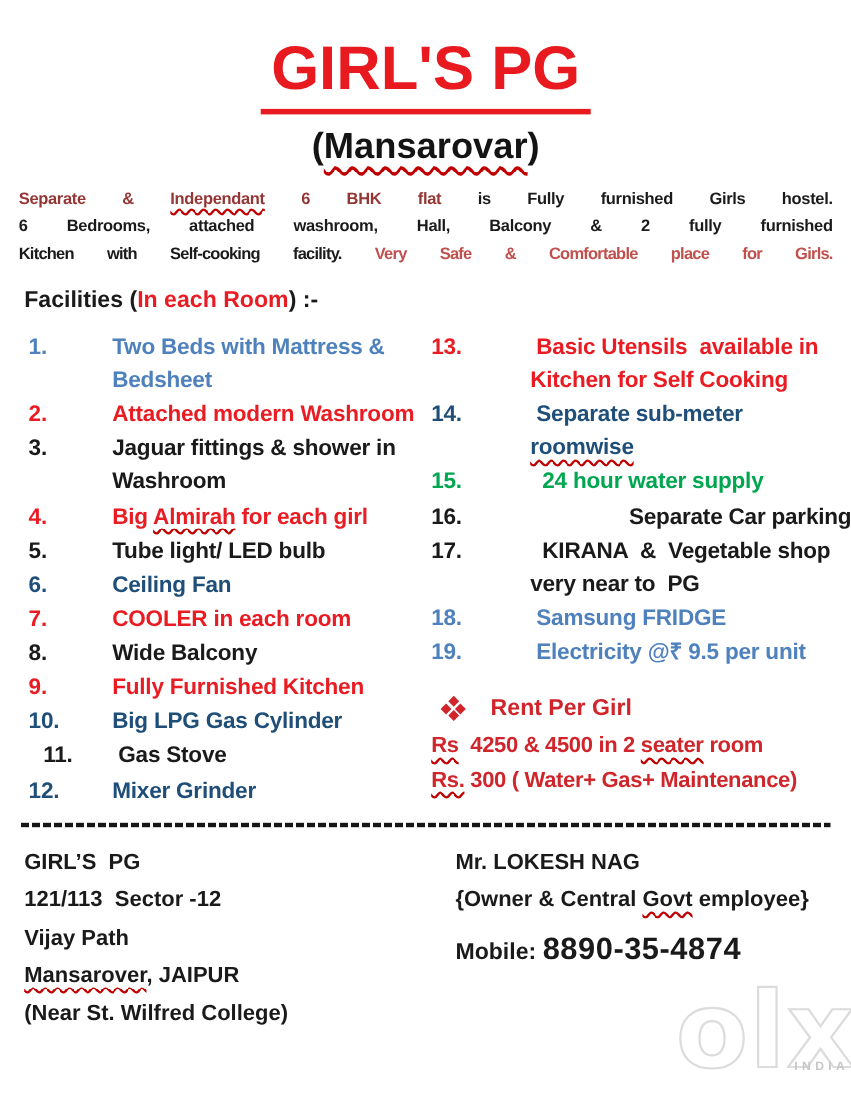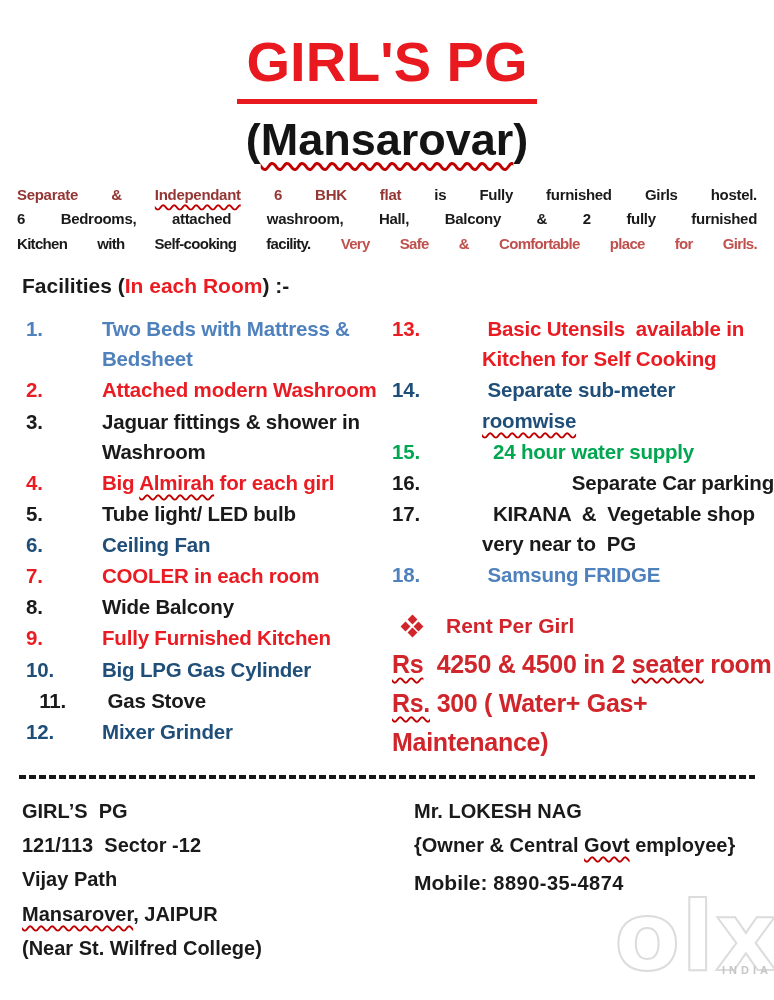--- a/index.html
+++ b/index.html
@@ -15,21 +15,21 @@
 
   
   header { padding-top:34px; text-align:center; }
   .title-text {
     display:inline-block;
     font-size:56px; line-height:1.0;
     color:#e8191f;
     border-bottom:5px solid #e8191f;
     padding:0 10px 9px;
   }
-  .subtitle { margin-top:11px; font-size:45px; line-height:1.1; color:#141414; }
+  .subtitle { margin-top:11px; font-size:33px; line-height:1.1; color:#141414; }
   .wavy-big {
     text-decoration-line:underline;
     text-decoration-style:wavy;
     text-decoration-color:#c00000;
     text-decoration-thickness:3px;
     text-underline-offset:7px;
   }
 
   
   .intro { margin:18px 17px 0; }
@@ -60,34 +60,34 @@
 
   
   .rent { margin-top:24px; color:#d0252b; }
   .rent-head { display:flex; align-items:center; font-size:21px; margin-bottom:7px;text-align:right; }
   .dbullet { position:relative; width:20px; height:20px; margin:0 24px 0 10px; flex:none; }
   .d { position:absolute; width:7px; height:7px; background:#d0252b; transform:rotate(45deg); }
   .d1 { top:0;      left:6.5px; }
   .d2 { top:6.5px;  left:0; }
   .d3 { top:6.5px;  left:13px; }
   .d4 { top:13px;   left:6.5px; }
-  .rent-line { font-size:25px; letter-spacing:-0.3px; line-height:1.55; white-space:pre-wrap; }
+  .rent-line { font-size:20px; letter-spacing:-0.3px; line-height:1.55; white-space:pre-wrap; }
 
   
   .divider {
     height:4px; margin:13px 19px 0;
     background:repeating-linear-gradient(90deg, #161616 0 7px, transparent 7px 10px);
   }
   .footer { display:flex; margin:15px 0 0 22px; }
   .f-left { width:392px; flex:none; }
   .f-right { flex:1; min-width:0; }
   .f-line { font-size:20px; line-height:1.72; white-space:pre-wrap; }
   .phone-line { margin-top:3px; }
   .phone-label { font-size:21px; }
-  .phone-number { font-size:20px; letter-spacing:0.5px; }
+  .phone-number { font-size:28px; letter-spacing:0.5px; }
 
   
   .watermark { position:absolute; right:-4px; bottom:24px; text-align:right; z-index:3; }
   .olx {
     font-family:"DejaVu Sans", sans-serif; font-weight:bold;
     font-size:96px; line-height:0.9;
     color:rgba(255,255,255,0.55);
     -webkit-text-stroke:2px #dcdcdc;
     letter-spacing:1px;
   }
@@ -187,20 +187,24 @@
             <span class="txt"><span>  Separate Car parking</span></span>
           </div>
           <div class="item" style="color: rgb(26, 26, 26);">
             <span class="num">17.</span>
             <span class="txt"><span>  KIRANA  &amp;  Vegetable shop
 very near to  PG</span></span>
           </div>
           <div class="item" style="color: rgb(79, 129, 189);">
             <span class="num">18.</span>
             <span class="txt"><span> Samsung FRIDGE</span></span>
+          </div>
+          <div class="item" style="color: rgb(79, 129, 189);">
+            <span class="num">19.</span>
+            <span class="txt"><span> Electricity @₹ 9.5 per unit</span></span>
           </div>
         </div>
       <div class="rent">
         <div class="rent-head">
           <span class="dbullet">
               <i class="d d1"></i>
               <i class="d d2"></i>
               <i class="d d3"></i>
               <i class="d d4"></i>
             </span>

